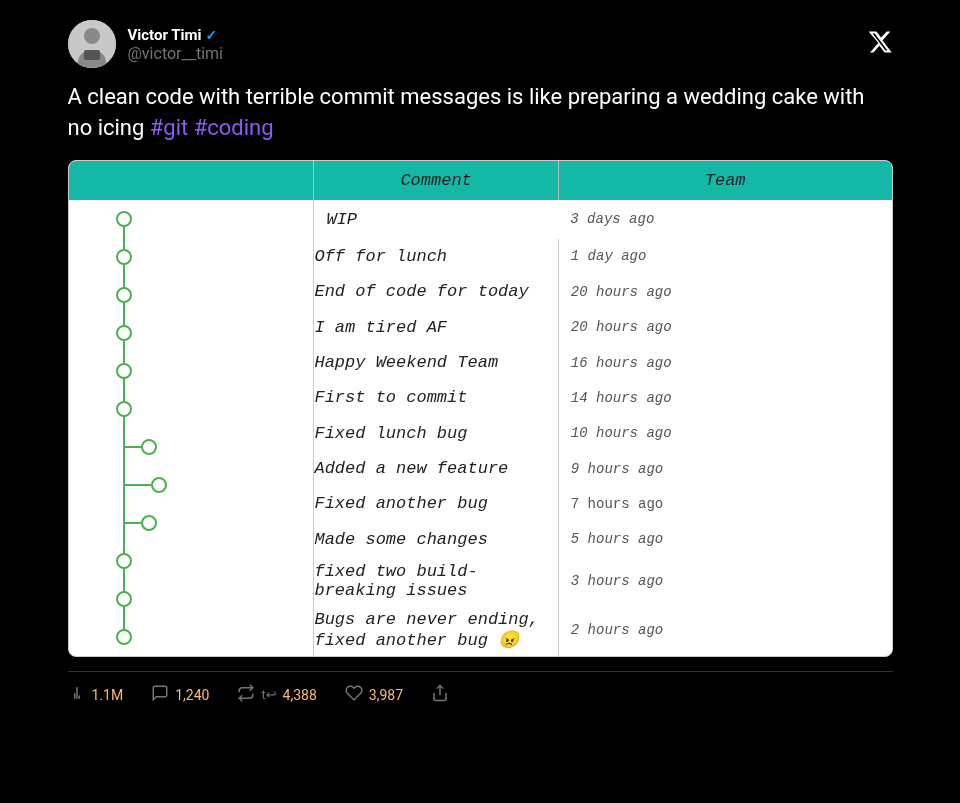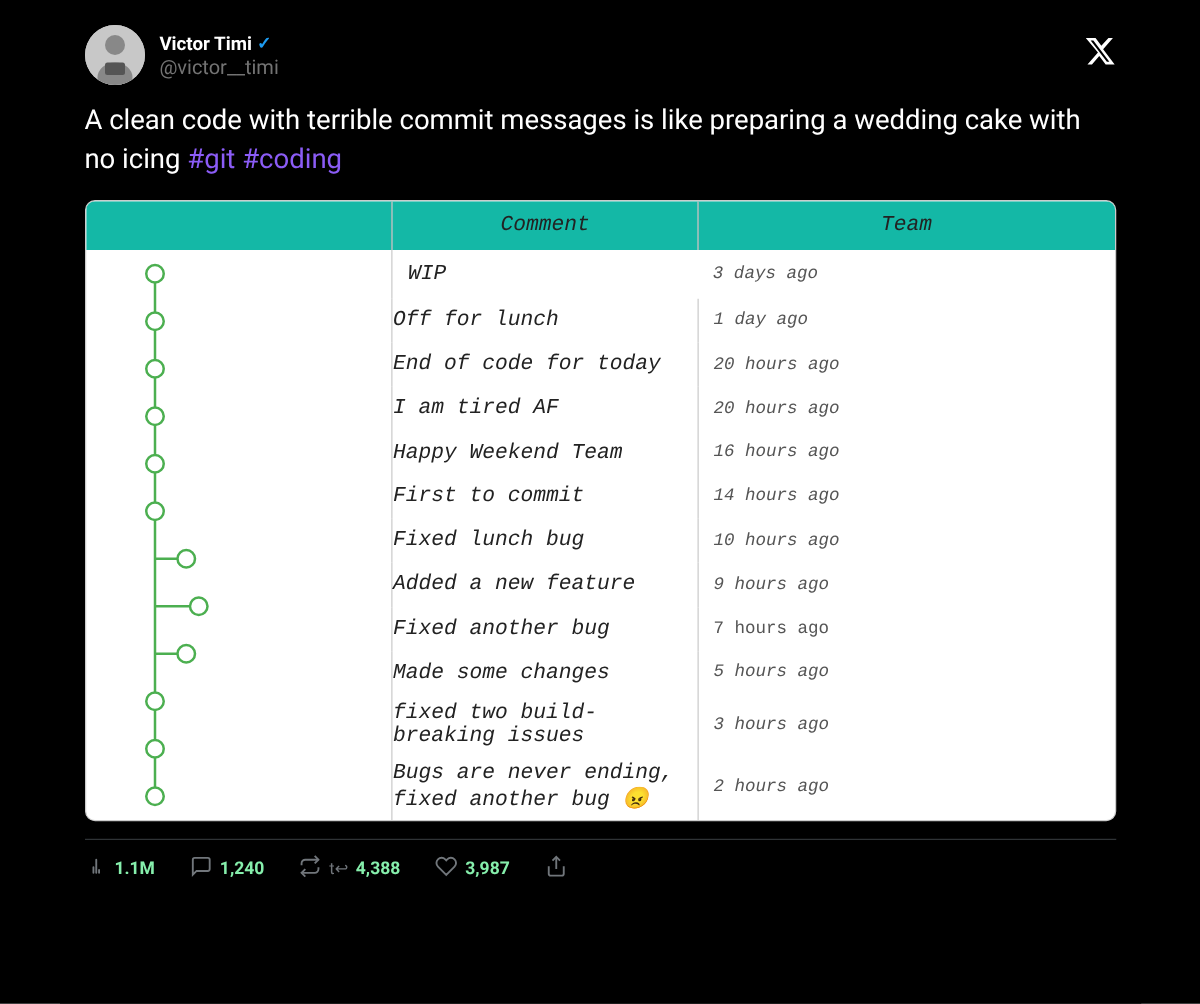--- a/index.html
+++ b/index.html
@@ -178,22 +178,22 @@
       gap: 6px;
       font-size: 14px;
       color: #71767b;
     }
 
     .stat-icon {
       font-size: 16px;
     }
 
     .stat-count {
-      color: #86efac;
-      font-weight: 700;
+      color: #fdba74;
+      font-weight: 400;
     }
 
     
     .git-graph-svg {
       display: block;
     }
   </style>
 </head>
 <body>
 

